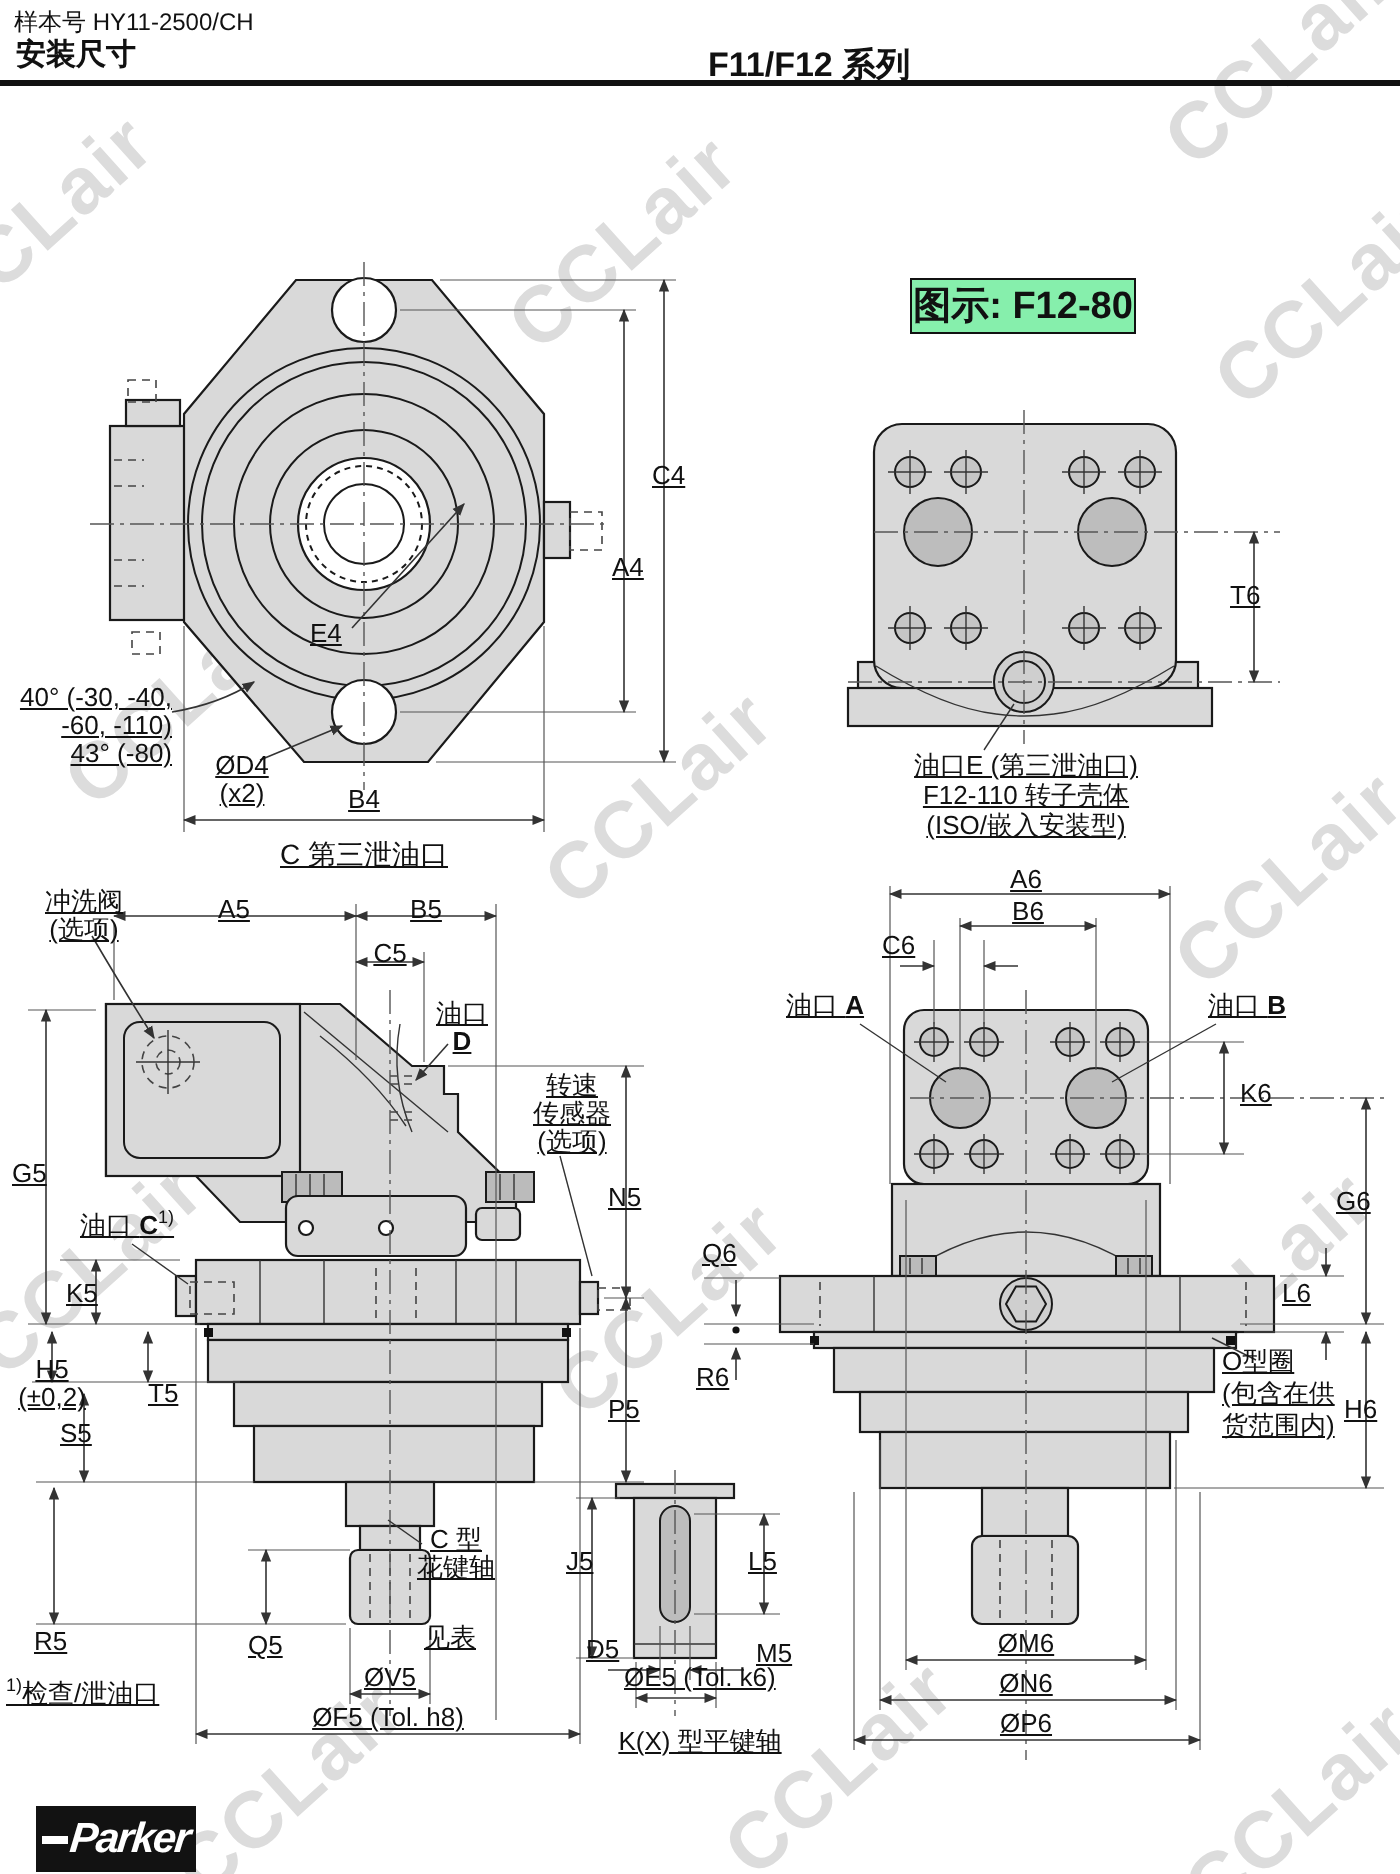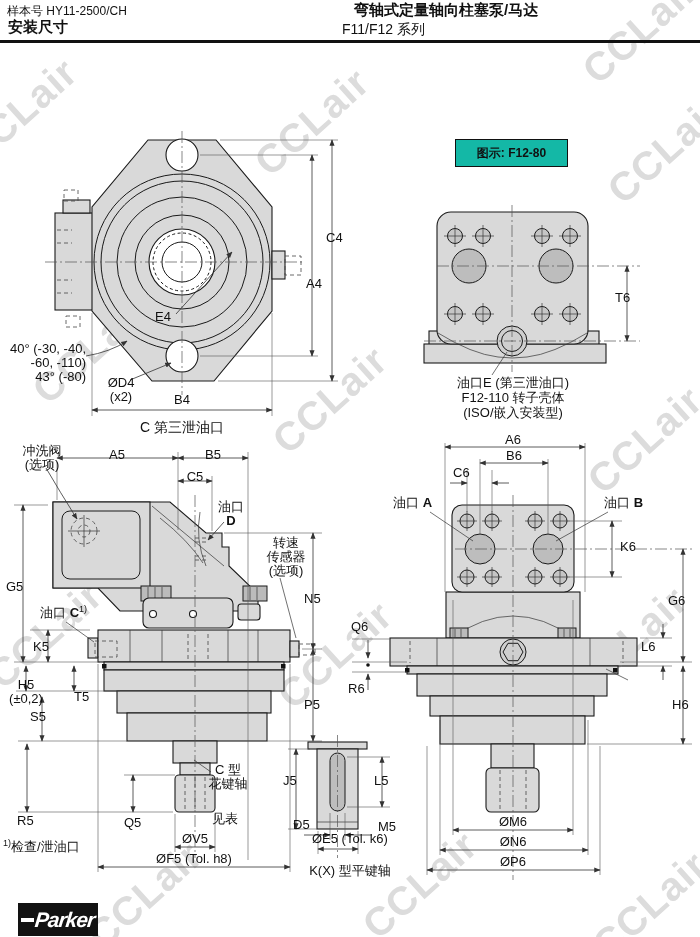--- a/index.html
+++ b/index.html
@@ -5,32 +5,32 @@
   html,body{margin:0;padding:0;background:#fff;}
   .page{position:relative;width:700px;height:937px;background:#ffffff;overflow:hidden;
         font-family:"Liberation Sans","DejaVu Sans",sans-serif;color:#111;}
   
   .wm{position:absolute;font-size:40px;font-weight:bold;letter-spacing:1px;color:#dcdcdc;
       transform:translate(-50%,-50%) rotate(-42deg);white-space:nowrap;z-index:0;user-select:none;}
   
   .hdr-small{position:absolute;left:7px;top:3px;font-size:12px;}
   .hdr-bold-left{position:absolute;left:8px;top:18px;font-size:15px;font-weight:bold;}
   .hdr-title{position:absolute;left:354px;top:1px;font-size:15px;font-weight:bold;}
-  .hdr-series{position:absolute;left:342px;top:21px;font-size:14px;font-weight:normal;}
+  .hdr-series{position:absolute;left:354px;top:21px;font-size:17px;font-weight:bold;}
   .rule{position:absolute;left:0;top:40px;width:700px;height:2.5px;background:#111;}
   .subtitle{position:absolute;left:8px;top:53px;font-size:13.5px;font-weight:bold;}
   
-  .lb{position:absolute;font-size:13px;line-height:14px;white-space:nowrap;z-index:3;}
+  .lb{position:absolute;font-size:13px;line-height:14px;white-space:nowrap;z-index:3;text-decoration:underline;}
   .lb.ctr{transform:translateX(-50%);text-align:center;}
   .lb.rt{text-align:right;}
   .lb b{font-weight:bold;}
   .lb sup{font-size:9px;vertical-align:super;line-height:0;}
   .cap{font-size:14px;}
   .figbox{position:absolute;left:455px;top:139px;width:111px;height:26px;border:1.4px solid #111;
-          display:flex;align-items:center;justify-content:center;font-size:12px;font-weight:bold;z-index:3;background:#14b8a6;}
+          display:flex;align-items:center;justify-content:center;font-size:19px;font-weight:bold;z-index:3;background:#86efac;}
   
   .plogo{position:absolute;left:18px;top:903px;width:80px;height:33px;background:#121212;z-index:4;
          display:flex;align-items:center;justify-content:center;}
   .plogo .dash{width:13px;height:4px;background:#fff;margin-right:1px;}
   .plogo .ptxt{color:#fff;font-size:21px;font-weight:bold;font-style:italic;transform:skewX(-6deg);letter-spacing:-1px;}
   
   svg{position:absolute;left:0;top:0;z-index:2;}
   .body{fill:#d9d9d9;stroke:#1a1a1a;stroke-width:1.1;}
   .body2{fill:#cfcfcf;stroke:#1a1a1a;stroke-width:1;}
   .dk{fill:#bdbdbd;stroke:#1a1a1a;stroke-width:1;}
@@ -58,21 +58,20 @@
   <span class="wm" style="left:645px;top:440px">CCLair</span>
   <span class="wm" style="left:45px;top:635px">CCLair</span>
   <span class="wm" style="left:335px;top:655px">CCLair</span>
   <span class="wm" style="left:630px;top:640px">CCLair</span>
   <span class="wm" style="left:145px;top:895px">CCLair</span>
   <span class="wm" style="left:420px;top:885px">CCLair</span>
   <span class="wm" style="left:650px;top:905px">CCLair</span>
 
   <span class="hdr-small">样本号 HY11-2500/CH</span>
   <span class="hdr-bold-left">安装尺寸</span>
-  <span class="hdr-title">弯轴式定量轴向柱塞泵/马达</span>
   <span class="hdr-series">F11/F12 系列</span>
   <div class="rule"></div>
 
   <div class="figbox">图示: F12-80</div>
 
   <svg width="700" height="937" viewBox="0 0 700 937">
     <defs>
       <marker id="ar" viewBox="0 0 10 10" refX="9" refY="5" markerWidth="8" markerHeight="8" orient="auto-start-reverse">
         <path d="M0,1 L10,5 L0,9 z" fill="#333"></path>
       </marker>
@@ -451,29 +450,34 @@
 
   <span class="lb" style="left:283px;top:774px">J5</span>
   <span class="lb" style="left:374px;top:774px">L5</span>
   <span class="lb" style="left:293px;top:818px">D5</span>
   <span class="lb" style="left:378px;top:820px">M5</span>
   <span class="lb" style="left:312px;top:832px">ØE5 (Tol. k6)</span>
   <span class="lb ctr" style="left:350px;top:864px">K(X) 型平键轴</span>
 
   <span class="lb ctr" style="left:513px;top:433px">A6</span>
   <span class="lb ctr" style="left:514px;top:449px">B6</span>
-  <span class="lb" style="left:453px;top:466px">C6</span>
+  <span class="lb" style="left:441px;top:466px">C6</span>
   <span class="lb" style="left:393px;top:496px"><span>油口 </span><b>A</b></span>
   <span class="lb" style="left:604px;top:496px"><span>油口 </span><b>B</b></span>
   <span class="lb" style="left:620px;top:540px">K6</span>
   <span class="lb" style="left:668px;top:594px">G6</span>
   <span class="lb" style="left:351px;top:620px">Q6</span>
   <span class="lb" style="left:348px;top:682px">R6</span>
   <span class="lb" style="left:641px;top:640px">L6</span>
   <span class="lb" style="left:672px;top:698px">H6</span>
+  <span class="lb" style="left:611px;top:673px;line-height:16px">
+    <span style="display:block">O型圈</span>
+    <span style="display:block">(包含在供</span>
+    <span style="display:block">货范围内)</span>
+  </span>
   <span class="lb ctr" style="left:513px;top:815px">ØM6</span>
   <span class="lb ctr" style="left:513px;top:835px">ØN6</span>
   <span class="lb ctr" style="left:513px;top:855px">ØP6</span>
 
   <div class="plogo">
     <span class="dash"></span>
     <span class="ptxt">Parker</span>
   </div>
 
 </div>

